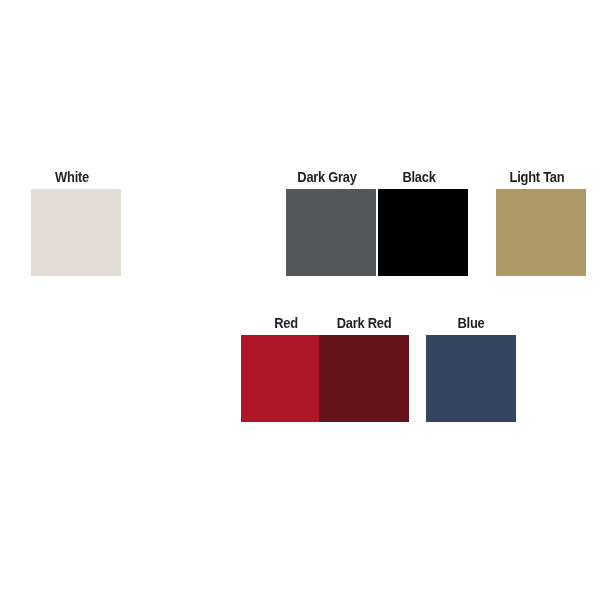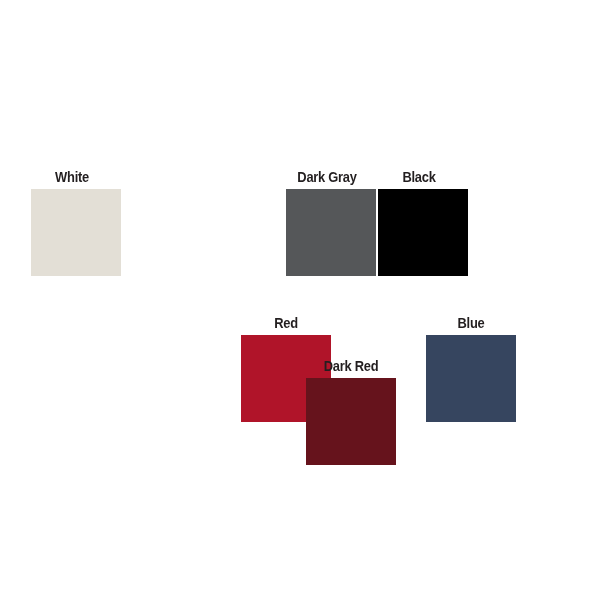--- a/index.html
+++ b/index.html
@@ -53,21 +53,21 @@
   
   .cell-r1 { top: 189px; padding-left: 8px; }
   .cell-r2 { top: 335px; }
   .col-a { left: 23px; }
   .col-b { left: 139px; }
   .col-c { left: 255px; margin-left: 23px; }
   .col-d { left: 370px; }
   .col-e { left: 488px; }
   .col-f { left: 81px; }
   .col-g { left: 196px; margin-left: 45px; }
-  .col-h { left: 306px; margin-top: 43px; }
+  .col-h { left: 319px; }
   .col-i { left: 426px; }
 </style>
 </head>
 <body style="background-color: rgb(255, 255, 255);">
 
 <div id="palette-canvas">
 
   <div class="swatch-cell cell-r1 col-a">
     <div class="swatch-label" style="color: rgb(35, 31, 32);"><span>White</span></div>
     <div class="swatch-chip" style="background-color: rgb(227, 223, 214);"></div>
@@ -77,20 +77,24 @@
   <div class="swatch-cell cell-r1 col-c">
     <div class="swatch-label" style="color: rgb(35, 31, 32);"><span>Dark Gray</span></div>
     <div class="swatch-chip" style="background-color: rgb(85, 87, 89);"></div>
   </div>
 
   <div class="swatch-cell cell-r1 col-d">
     <div class="swatch-label" style="color: rgb(35, 31, 32);"><span>Black</span></div>
     <div class="swatch-chip" style="background-color: rgb(0, 0, 0);"></div>
   </div>
 
+  <div class="swatch-cell cell-r1 col-e">
+    <div class="swatch-label" style="color: rgb(35, 31, 32);"><span>Light Tan</span></div>
+    <div class="swatch-chip" style="background-color: rgb(174, 154, 104);"></div>
+  </div>
 
 
   <div class="swatch-cell cell-r2 col-g">
     <div class="swatch-label" style="color: rgb(35, 31, 32);"><span>Red</span></div>
     <div class="swatch-chip" style="background-color: rgb(176, 20, 41);"></div>
   </div>
 
   <div class="swatch-cell cell-r2 col-h">
     <div class="swatch-label" style="color: rgb(35, 31, 32);"><span>Dark Red</span></div>
     <div class="swatch-chip" style="background-color: rgb(102, 19, 28);"></div>

